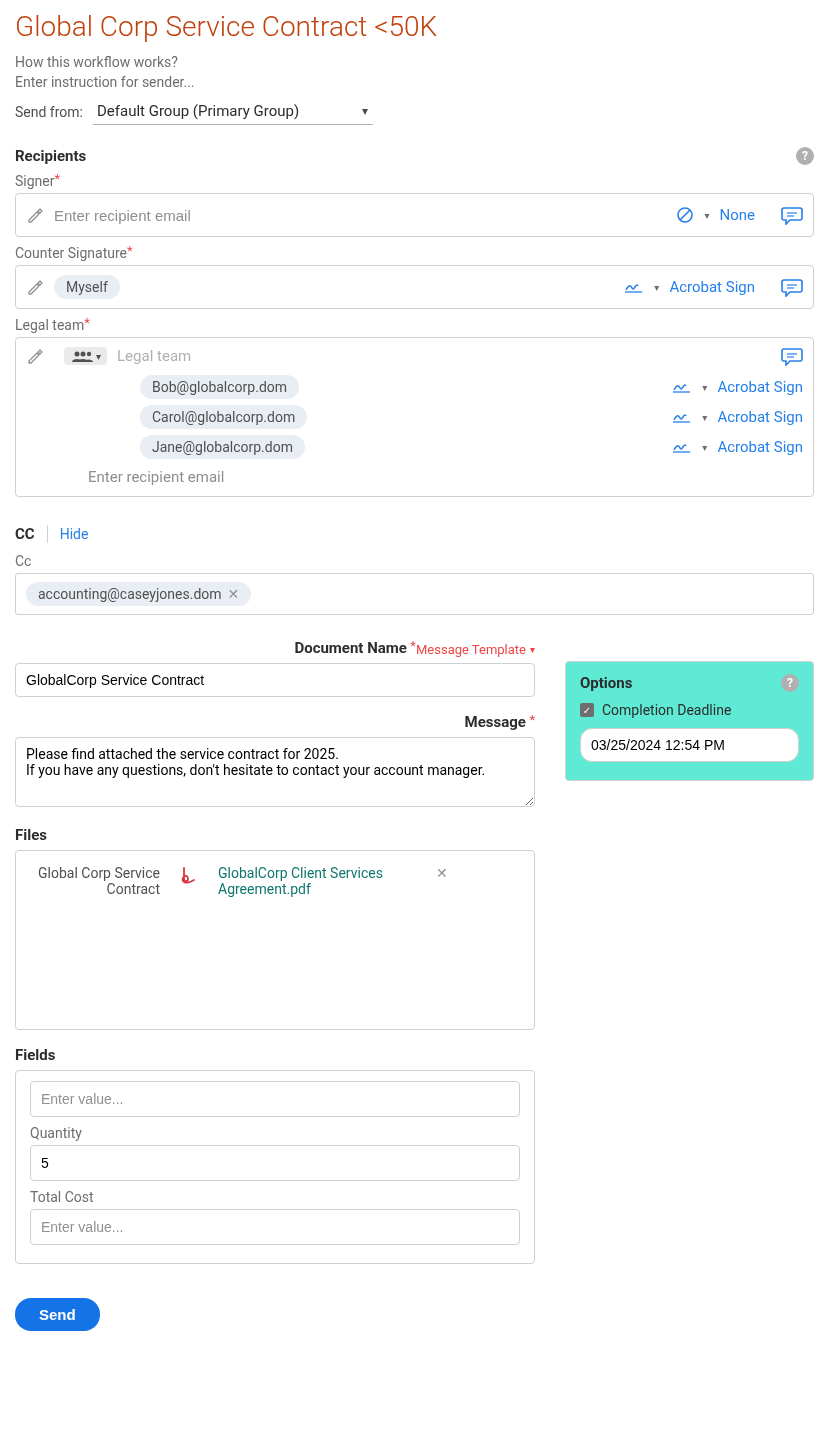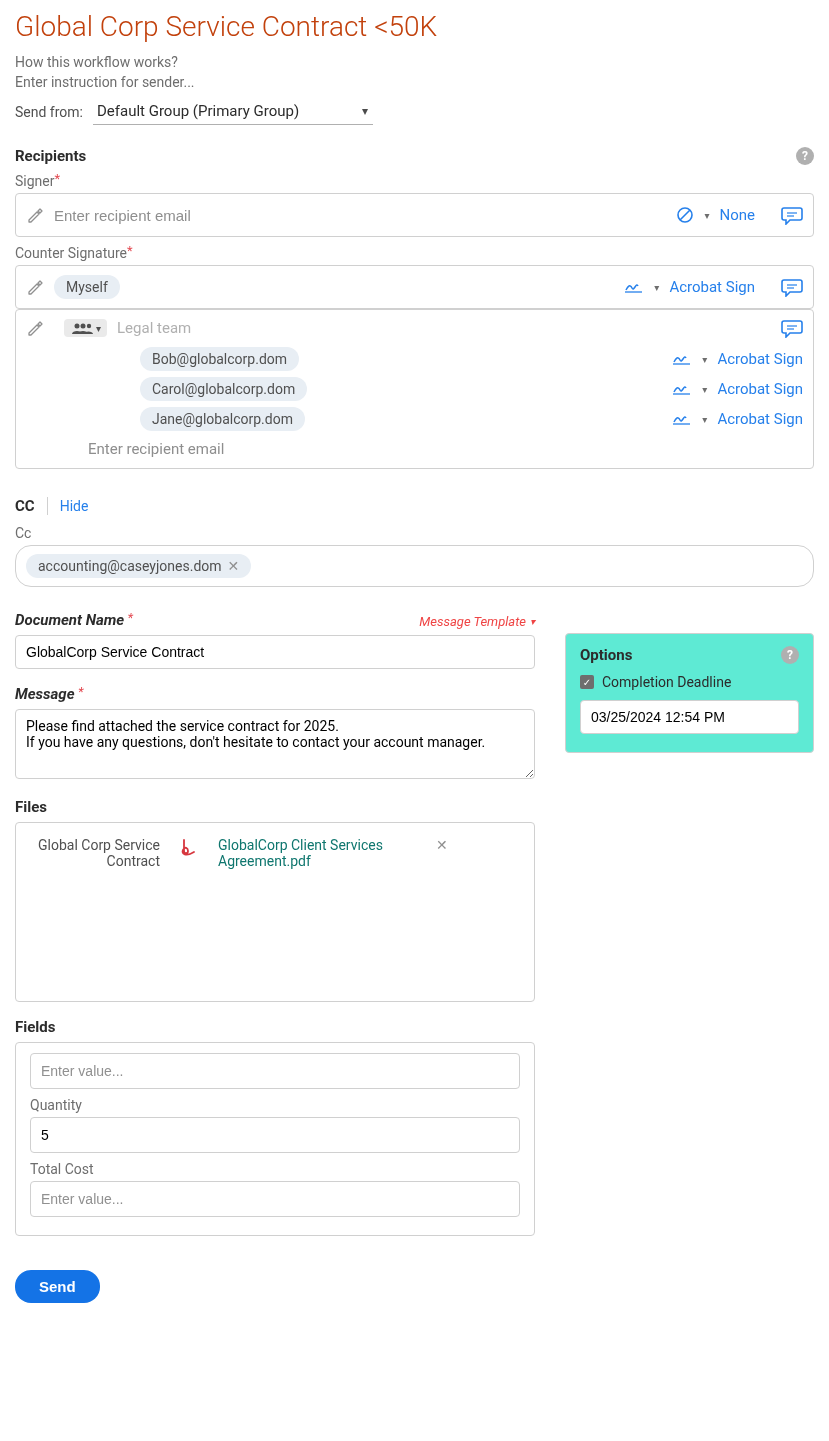--- a/index.html
+++ b/index.html
@@ -35,40 +35,40 @@
 .group-btn { background: #eaeaea; border-radius: 4px; padding: 2px 6px; display: inline-flex; align-items: center; gap: 2px; margin-right: 10px; }
 .legal-placeholder { color: #b0b0b0; font-size: 15px; }
 .legal-member-row { display: flex; align-items: center; padding: 3px 0 3px 52px; }
 .legal-member-row .pill { margin-right: auto; }
 .legal-enter-row { padding: 6px 0 0 62px; color: #8e8e8e; font-size: 15px; }
 
 .cc-row { display: flex; align-items: center; gap: 12px; margin-top: 28px; margin-bottom: 10px; }
 .cc-label-strong { font-weight: 700; font-size: 15px; }
 .vbar { width: 1px; height: 18px; background: #d0d0d0; }
 .hide-link { color: #2680eb; font-size: 14px; cursor: pointer; }
-.cc-box { border: 1px solid #d0d0d0; border-radius: 16px; padding: 8px 10px; display: flex; align-items: flex-start; gap: 6px; }
+.cc-box { border: 1px solid #d0d0d0; border-radius: 3px; padding: 8px 10px; display: flex; align-items: flex-start; gap: 6px; }
 .remove-x { color: #909090; margin-left: 6px; cursor: pointer; font-size: 14px; }
 
 .two-col { display: flex; gap: 30px; margin-top: 24px; align-items: flex-start; }
 .left-col { width: 520px; }
 .right-col { flex: 1; }
 
 .field-block { margin-bottom: 16px; }
-.field-head { display: flex; justify-content: space-between; align-items: flex-end; margin-bottom: 6px; font-style: italic; }
+.field-head { display: flex; justify-content: flex-end; align-items: flex-end; margin-bottom: 6px; }
 .field-title { font-weight: 700; font-size: 15px; }
 .msg-template { color: #ef4444; font-size: 13px; display: inline-flex; align-items: center; gap: 4px; cursor: pointer; }
 .text-input { width: 100%; border: 1px solid #d0d0d0; border-radius: 4px; padding: 8px 10px; font-size: 14px; outline: none; }
 textarea.text-input { resize: both; min-height: 70px; font-family: inherit; }
 
 .options-panel { border: 1px solid #d0d0d0; background: #5eead4; border-radius: 4px; padding: 12px 14px 18px 14px; margin-top: 22px; }
 .options-head { display: flex; justify-content: space-between; align-items: center; margin-bottom: 10px; }
 .options-title { font-weight: 700; font-size: 15px; }
 .check-row { display: flex; align-items: center; gap: 8px; margin-bottom: 10px; }
 .check-box { width: 14px; height: 14px; background: #6e6e6e; display: inline-flex; align-items: center; justify-content: center; color: #fff; font-size: 10px; border-radius: 2px; }
-.date-input { width: 100%; border: 1px solid #d0d0d0; border-radius: 4px; padding: 8px 10px; font-size: 14px; background: #fff; }
+.date-input { width: 100%; border: 1px solid #d0d0d0; border-radius: 12px; padding: 8px 10px; font-size: 14px; background: #fff; }
 
 .files-box { border: 1px solid #d0d0d0; border-radius: 4px; min-height: 180px; padding: 14px; }
 .file-row { display: flex; align-items: flex-start; gap: 18px; }
 .file-label { width: 130px; text-align: right; color: #505050; font-size: 14px; }
 .pdf-icon { color: #d7373f; }
 .file-name { width: 200px; font-size: 14px; color: #0f766e; }
 .file-remove { color: #909090; cursor: pointer; }
 
 .fields-box { border: 1px solid #d0d0d0; border-radius: 4px; padding: 10px 14px 18px 14px; }
 .inner-field-label { color: #6e6e6e; font-size: 14px; margin-top: 8px; margin-bottom: 4px; }
@@ -147,20 +147,21 @@
       <span class="message-bubble">
         <svg width="22" height="20" viewBox="0 0 22 20">
             <path d="M3 3 h16 a2 2 0 0 1 2 2 v8 a2 2 0 0 1 -2 2 h-10 l-4 4 v-4 h-2 a2 2 0 0 1 -2 -2 v-8 a2 2 0 0 1 2 -2 z" fill="none" stroke="#2680eb" stroke-width="1.6"></path>
             <line x1="6" y1="8" x2="16" y2="8" stroke="#2680eb" stroke-width="1.2"></line>
             <line x1="6" y1="11" x2="13" y2="11" stroke="#2680eb" stroke-width="1.2"></line>
           </svg>
       </span>
     </div>
   </div>
 
+  <div class="field-label"><span>Legal team</span><span class="req">*</span></div>
   <div class="legal-box">
     <div class="legal-header-row">
       <span class="pen-icon" style="margin-right:20px;">
         <svg width="18" height="18" viewBox="0 0 18 18">
             <path d="M3 14 L11 6 L13 8 L5 16 L3 16 Z M12 5 L14 3 L16 5 L14 7 Z" fill="none" stroke="#909090" stroke-width="1.3" stroke-linejoin="round"></path>
           </svg>
       </span>
       <span class="group-btn">
         <svg width="24" height="14" viewBox="0 0 24 14">
             <circle cx="7" cy="5" r="2.5" fill="#505050"></circle>

